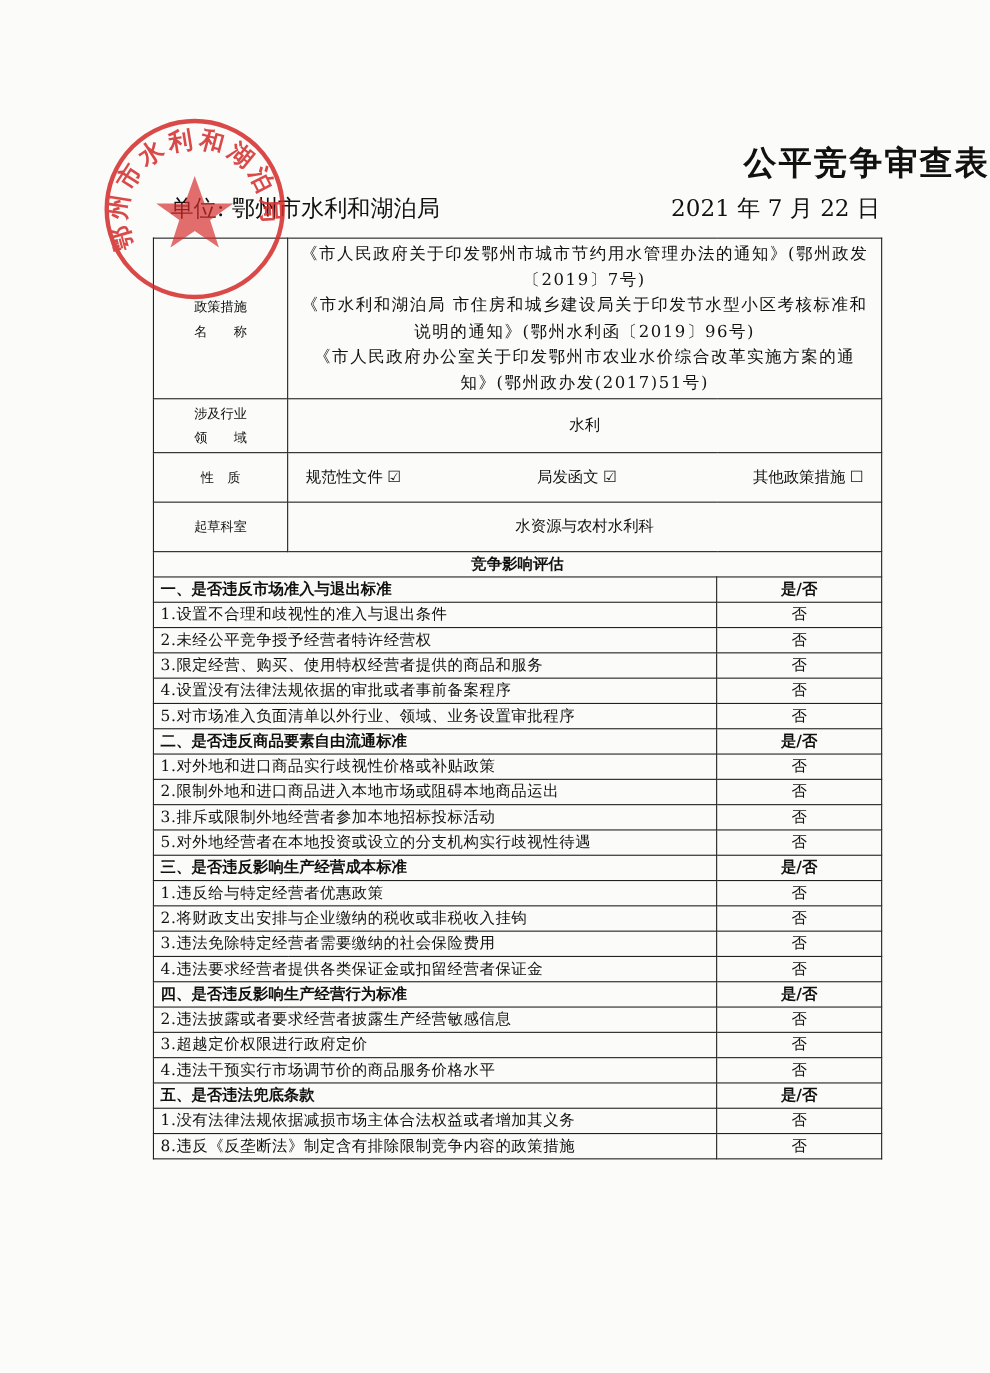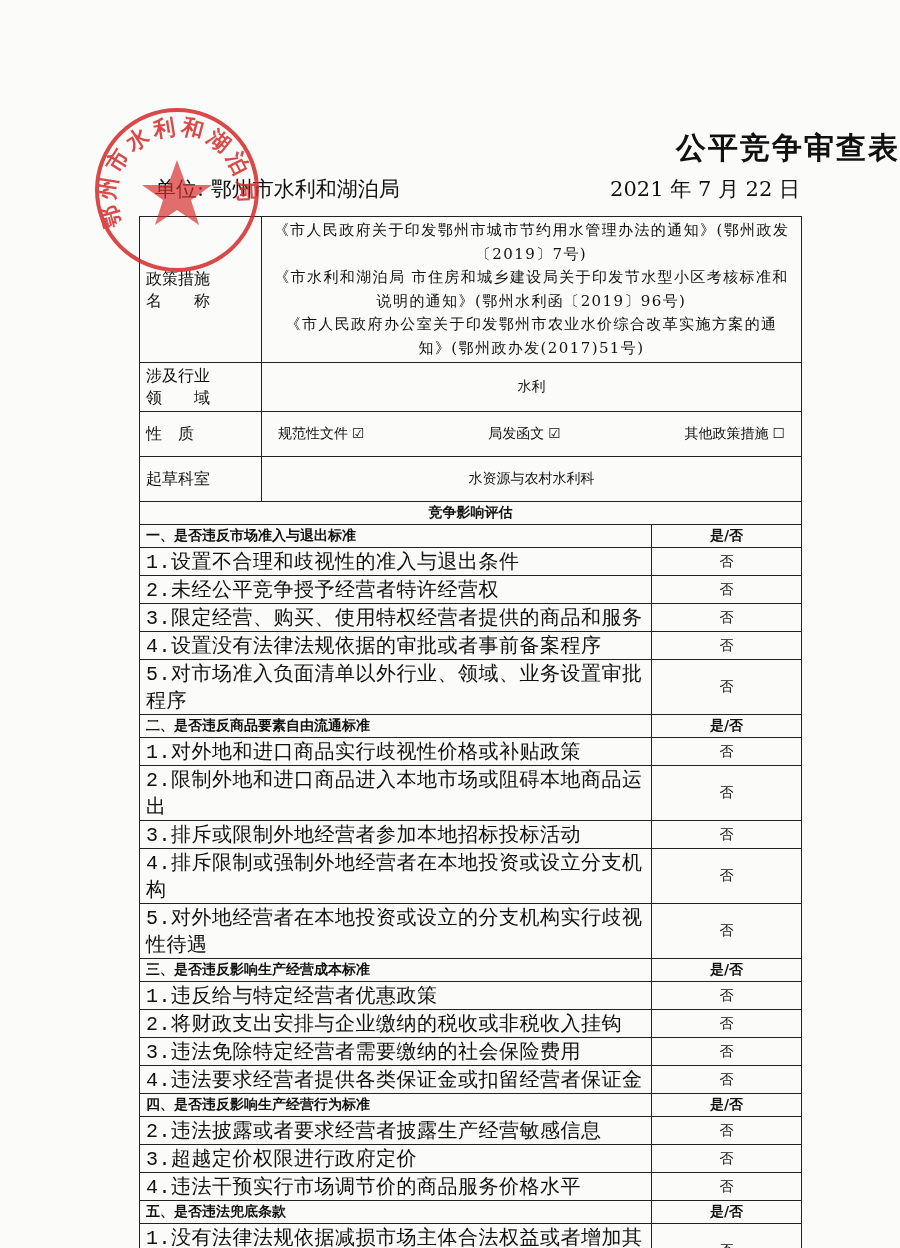--- a/index.html
+++ b/index.html
@@ -22,28 +22,28 @@
     position: absolute; left: 92px; top: 105px; width: 170px; height: 170px;
     opacity: 0.85; pointer-events: none; z-index: 5;
   }
   table.form {
     position: absolute; top: 216px; left: 139px; width: 662px;
     border-collapse: collapse; table-layout: fixed; font-size: 14px;
   }
   table.form td {
     border: 1.5px solid #222; padding: 0 6px; vertical-align: middle;
   }
-  .lbl { text-align: left; font-size: 16px; line-height: 22px; width: 120px; }
+  .lbl { text-align: center; font-size: 12px; line-height: 22px; width: 120px; }
   .policy { text-align: center; font-size: 15px; line-height: 23.5px; padding: 2px 8px !important; letter-spacing: 1.4px; }
   .center { text-align: center; }
   .nature { display: flex; justify-content: space-between; padding: 0 10px; }
   .box { font-family: "DejaVu Sans", sans-serif; font-size: 14px; margin-left: 4px; }
   .row-sect td { font-weight: bold; height: 22px; font-family: "DejaVu Sans", sans-serif; }
   .row-item td { height: 22px; }
-  .item-text { font-size: 20px; letter-spacing: 0.5px; font-family: Liberation Mono, monospace; }
+  .item-text { font-size: 14px; letter-spacing: 0.5px; }
   .ans { text-align: center; width: 138px; }
   .head-full { text-align: center; font-weight: bold; font-family: "DejaVu Sans", sans-serif; height: 22px; }
 </style>
 </head>
 <body>
 
 <div class="title">公平竞争审查表</div>
 
 <div class="unit">
   <span>单位:</span>
@@ -140,24 +140,20 @@
       </tr>
       <tr class="row-item">
         <td colspan="2" class="item-text">2.限制外地和进口商品进入本地市场或阻碍本地商品运出</td>
         <td class="ans">否</td>
       </tr>
       <tr class="row-item">
         <td colspan="2" class="item-text">3.排斥或限制外地经营者参加本地招标投标活动</td>
         <td class="ans">否</td>
       </tr>
       <tr class="row-item">
-        <td colspan="2" class="item-text">4.排斥限制或强制外地经营者在本地投资或设立分支机构</td>
-        <td class="ans">否</td>
-      </tr>
-      <tr class="row-item">
         <td colspan="2" class="item-text">5.对外地经营者在本地投资或设立的分支机构实行歧视性待遇</td>
         <td class="ans">否</td>
       </tr>
       <tr class="row-sect">
         <td colspan="2">三、是否违反影响生产经营成本标准</td>
         <td class="ans">是/否</td>
       </tr>
       <tr class="row-item">
         <td colspan="2" class="item-text">1.违反给与特定经营者优惠政策</td>
         <td class="ans">否</td>

